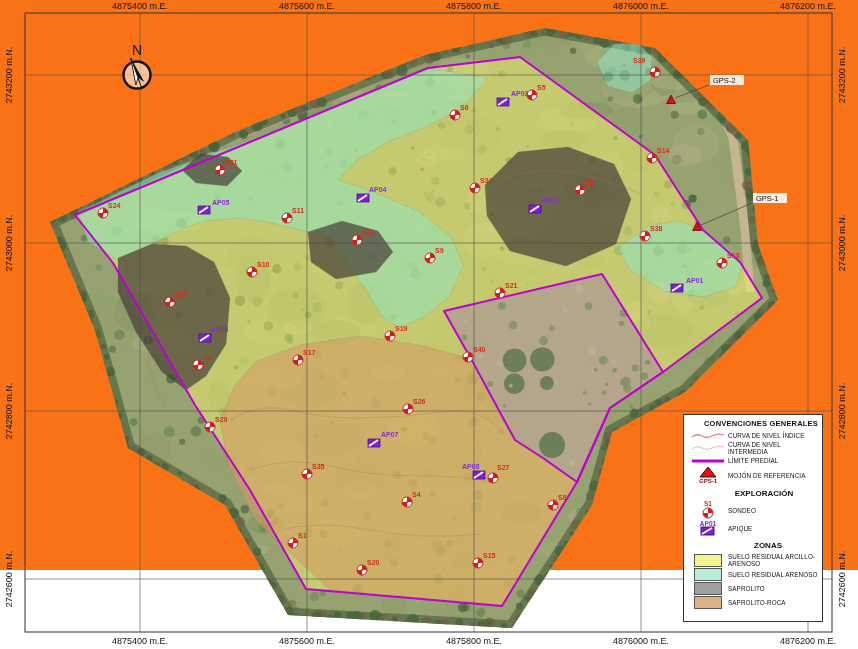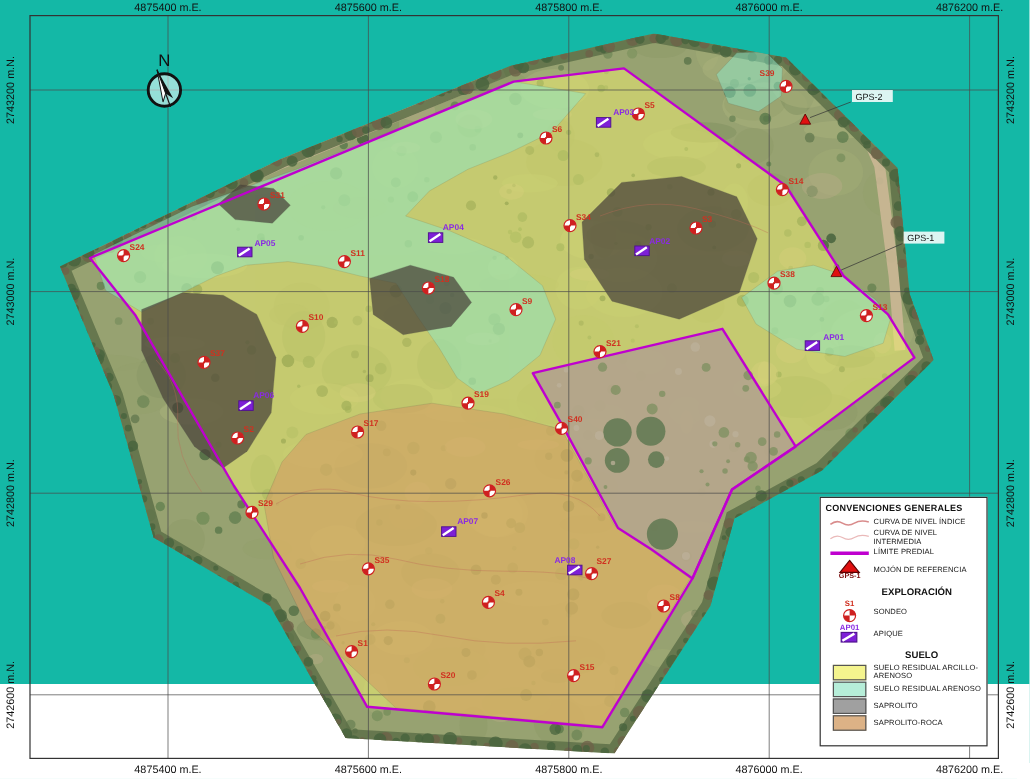--- a/index.html
+++ b/index.html
@@ -1,22 +1,22 @@
 <!DOCTYPE html>
 <html><head>
 <meta charset="utf-8">
 <style>
   html,body{margin:0;padding:0;background:#fff;}
   body{width:858px;height:649px;overflow:hidden;font-family:"Liberation Sans",sans-serif;}
-  #stage{position:relative;width:858px;height:570px;background:#14b8a6;}
+  #stage{position:relative;width:858px;height:570px;background:#f97316;}
   #mapsvg{position:absolute;left:0;top:0;}
   
   .legend{position:absolute;left:683px;top:414px;width:140px;height:208px;background:#fff;
           border:1px solid #333;box-sizing:border-box;padding:4px 4px 2px 4px;z-index:5;}
-  .lg-title{font-size:7.5px;font-weight:bold;text-align:left;letter-spacing:.2px;color:#111;margin-bottom:3px;}
+  .lg-title{font-size:7.5px;font-weight:bold;text-align:right;letter-spacing:.2px;color:#111;margin-bottom:3px;}
   .lg-sub{font-size:8px;font-weight:bold;color:#111;margin:5px 0 3px 22px;text-align:center;}
   .lg-sub.zonas{margin-left:30px;}
   .lg-row{display:flex;align-items:center;margin:1px 0;min-height:9px;}
   .lg-ic{width:40px;display:flex;justify-content:center;align-items:center;flex:0 0 40px;flex-direction:column;line-height:5px;}
   .lg-lab{font-size:6.3px;color:#111;letter-spacing:.1px;}
   .lg-tag-red{font-size:6.5px;font-weight:bold;}
   .lg-tag-purple{font-size:6.5px;font-weight:bold;}
   .lg-swatch{width:26px;height:11px;border:1px solid #555;display:inline-block;}
   .lg-gps{font-size:6px;font-weight:bold;color:#7a0c0c;margin-top:1px;}
   text{font-family:"Liberation Sans",sans-serif;}
@@ -1127,21 +1127,21 @@
           <span class="lg-ic">
             <span class="lg-tag-purple" style="color:#8a2be2">AP01</span>
             <svg width="16" height="10">
               <rect x="1" y="1" width="13" height="8" fill="#7d1fd6" stroke="#50128f"></rect>
               <line x1="2" y1="8" x2="12" y2="2" stroke="#fff" stroke-width="2"></line>
             </svg>
           </span>
           <span class="lg-lab">APIQUE</span>
         </div>
       </div>
-    <div class="lg-sub zonas">SUELO</div>
+    <div class="lg-sub zonas">ZONAS</div>
     <div id="lg-zones">
         <div class="lg-row">
           <span class="lg-ic">
             <span class="lg-swatch" style="background:#f4f48e"></span>
           </span>
           <span class="lg-lab">SUELO RESIDUAL ARCILLO-ARENOSO</span>
         </div>
         <div class="lg-row">
           <span class="lg-ic">
             <span class="lg-swatch" style="background:#b6eed9"></span>

